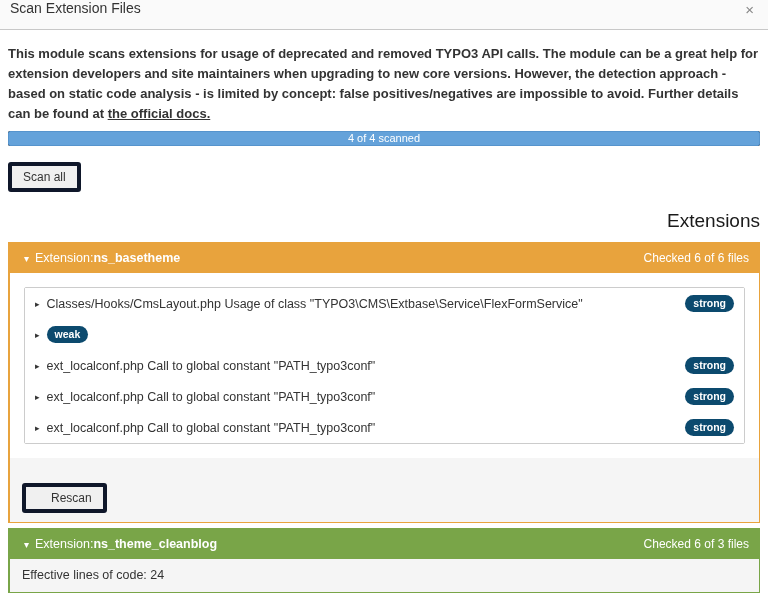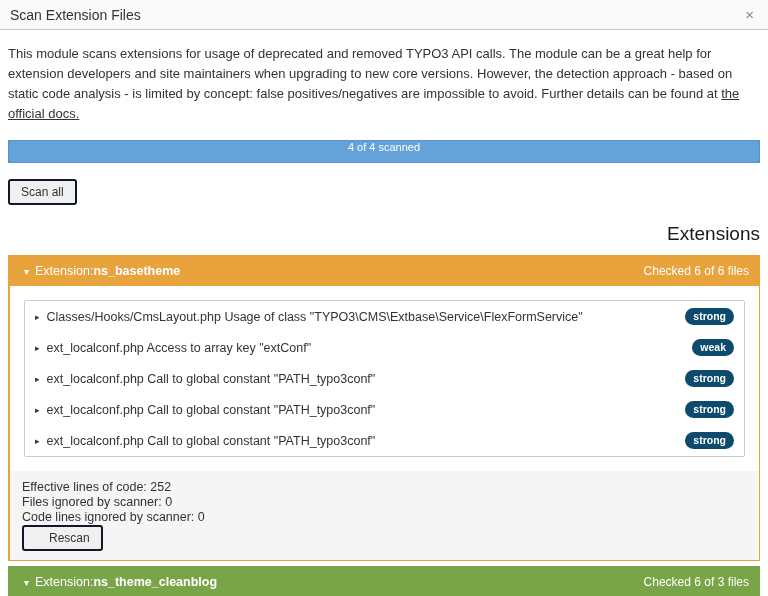--- a/index.html
+++ b/index.html
@@ -5,39 +5,39 @@
   * { box-sizing: border-box; margin: 0; padding: 0; }
   html, body { background: #ffffff; }
   body {
     width: 768px; height: 596px; overflow: hidden;
     font-family: "Liberation Sans", sans-serif;
     font-size: 13px; color: #333;
   }
   
   .modal-header {
     height: 30px; background: #fafafa; border-bottom: 1px solid #c8c8c8;
-    display: flex; align-items: center; padding: 0 10px;
+    display: flex; padding: 0 10px;
   }
   .modal-title { font-size: 14px; color: #333; flex: 1; }
   .close-x { color: #888; font-size: 15px; line-height: 1; cursor: pointer; padding: 2px 4px; }
   
   .modal-body { padding: 7px 8px 0 8px; }
-  .intro { margin: 7px 0 16px 0; line-height: 20px; font-size: 13px; color: #333; }
+  .intro { margin: 7px 0 7px 0; line-height: 20px; font-size: 13px; color: #333; font-weight: bold; }
   .intro a { color: #333; text-decoration: underline; cursor: pointer; }
   .progress {
-    height: 23px; border-radius: 2px; overflow: hidden; background: #000000;
+    height: 15px; border-radius: 2px; overflow: hidden; background: #000000;
     margin-bottom: 16px;
   }
   .progress-bar {
     height: 100%; width: 100%; background: #64a2da; border: 1px solid #5694cd; border-radius: 2px;
     color: #fff; font-size: 11px; line-height: 12px; text-align: center;
   }
   .btn {
     display: inline-block; font-family: "Liberation Sans", sans-serif;
-    font-size: 12px; color: #333; background: #f0f0f0; border: 2px solid #0f172a;
+    font-size: 12px; color: #333; background: #f0f0f0; border: 4px solid #0f172a;
     border-radius: 3px; padding: 4px 11px; cursor: pointer;
   }
   h2.section-title { font-size: 19px; font-weight: 400; color: #1a1a1a; margin: 18px 0 10px 0; text-align: right; }
   
   .panel { border: 1px solid; border-left-width: 2px; margin-bottom: 5px; background: #fff; }
   .panel.warning { border-color: #e8a33d; }
   .panel.success { border-color: #79a548; }
   .panel-heading {
     display: flex; align-items: center; color: #fff;
     padding: 7px 10px; font-size: 12.5px; min-height: 30px;
@@ -54,21 +54,21 @@
     color: #333; cursor: pointer; background: #fff;
   }
   .finding-row .row-caret { font-size: 9px; color: #333; margin-right: 7px; }
   .finding-row .finding-text { flex: 1; padding-right: 0; }
   .badge {
     background: #0c4a6e; color: #fff; font-size: 10.5px; font-weight: bold;
     padding: 2px 8px 3px 8px; border-radius: 9px; line-height: 12px; white-space: nowrap;
   }
   .panel-footer { background: #f5f5f5; padding: 9px 12px 9px 12px; font-size: 12.5px; }
   .stat-line { line-height: 15px; color: #333; }
-  .panel-footer .btn { margin-top: 0; padding-left: 25px; }
+  .panel-footer .btn { margin-top: 16px; padding-left: 25px; }
 </style>
 </head>
 <body>
 
 <div class="modal-header">
   <span class="modal-title">Scan Extension Files</span>
   <span class="close-x">×</span>
 </div>
 
 <div class="modal-body">
@@ -93,21 +93,20 @@
     <div class="panel-body">
       <div class="findings">
   <div class="finding-row">
     <span class="row-caret">▸</span>
     <span class="finding-text">Classes/Hooks/CmsLayout.php Usage of class "TYPO3\CMS\Extbase\Service\FlexFormService"</span>
     <span class="badge">strong</span>
   </div>
 
   <div class="finding-row">
     <span class="row-caret">▸</span>
-    <span class="finding-text">ext_localconf.php Access to array key "extConf"</span>
     <span class="badge">weak</span>
   </div>
 
   <div class="finding-row">
     <span class="row-caret">▸</span>
     <span class="finding-text">ext_localconf.php Call to global constant "PATH_typo3conf"</span>
     <span class="badge">strong</span>
   </div>
 
   <div class="finding-row">
@@ -117,25 +116,20 @@
   </div>
 
   <div class="finding-row">
     <span class="row-caret">▸</span>
     <span class="finding-text">ext_localconf.php Call to global constant "PATH_typo3conf"</span>
     <span class="badge">strong</span>
   </div>
 </div>
     </div>
     <div class="panel-footer">
-      <div>
-            <div class="stat-line">Effective lines of code: 252</div>
-            <div class="stat-line">Files ignored by scanner: 0</div>
-            <div class="stat-line">Code lines ignored by scanner: 0</div>
-          </div>
       <button class="btn">Rescan</button>
     </div>
   </div>
 
   <div class="panel success">
     <div class="panel-heading">
       <span class="caret">▾</span>
       <span>Extension: </span>
       <span class="ext-name">ns_theme_cleanblog</span>
       <span class="checked">Checked 6 of 3 files</span>

